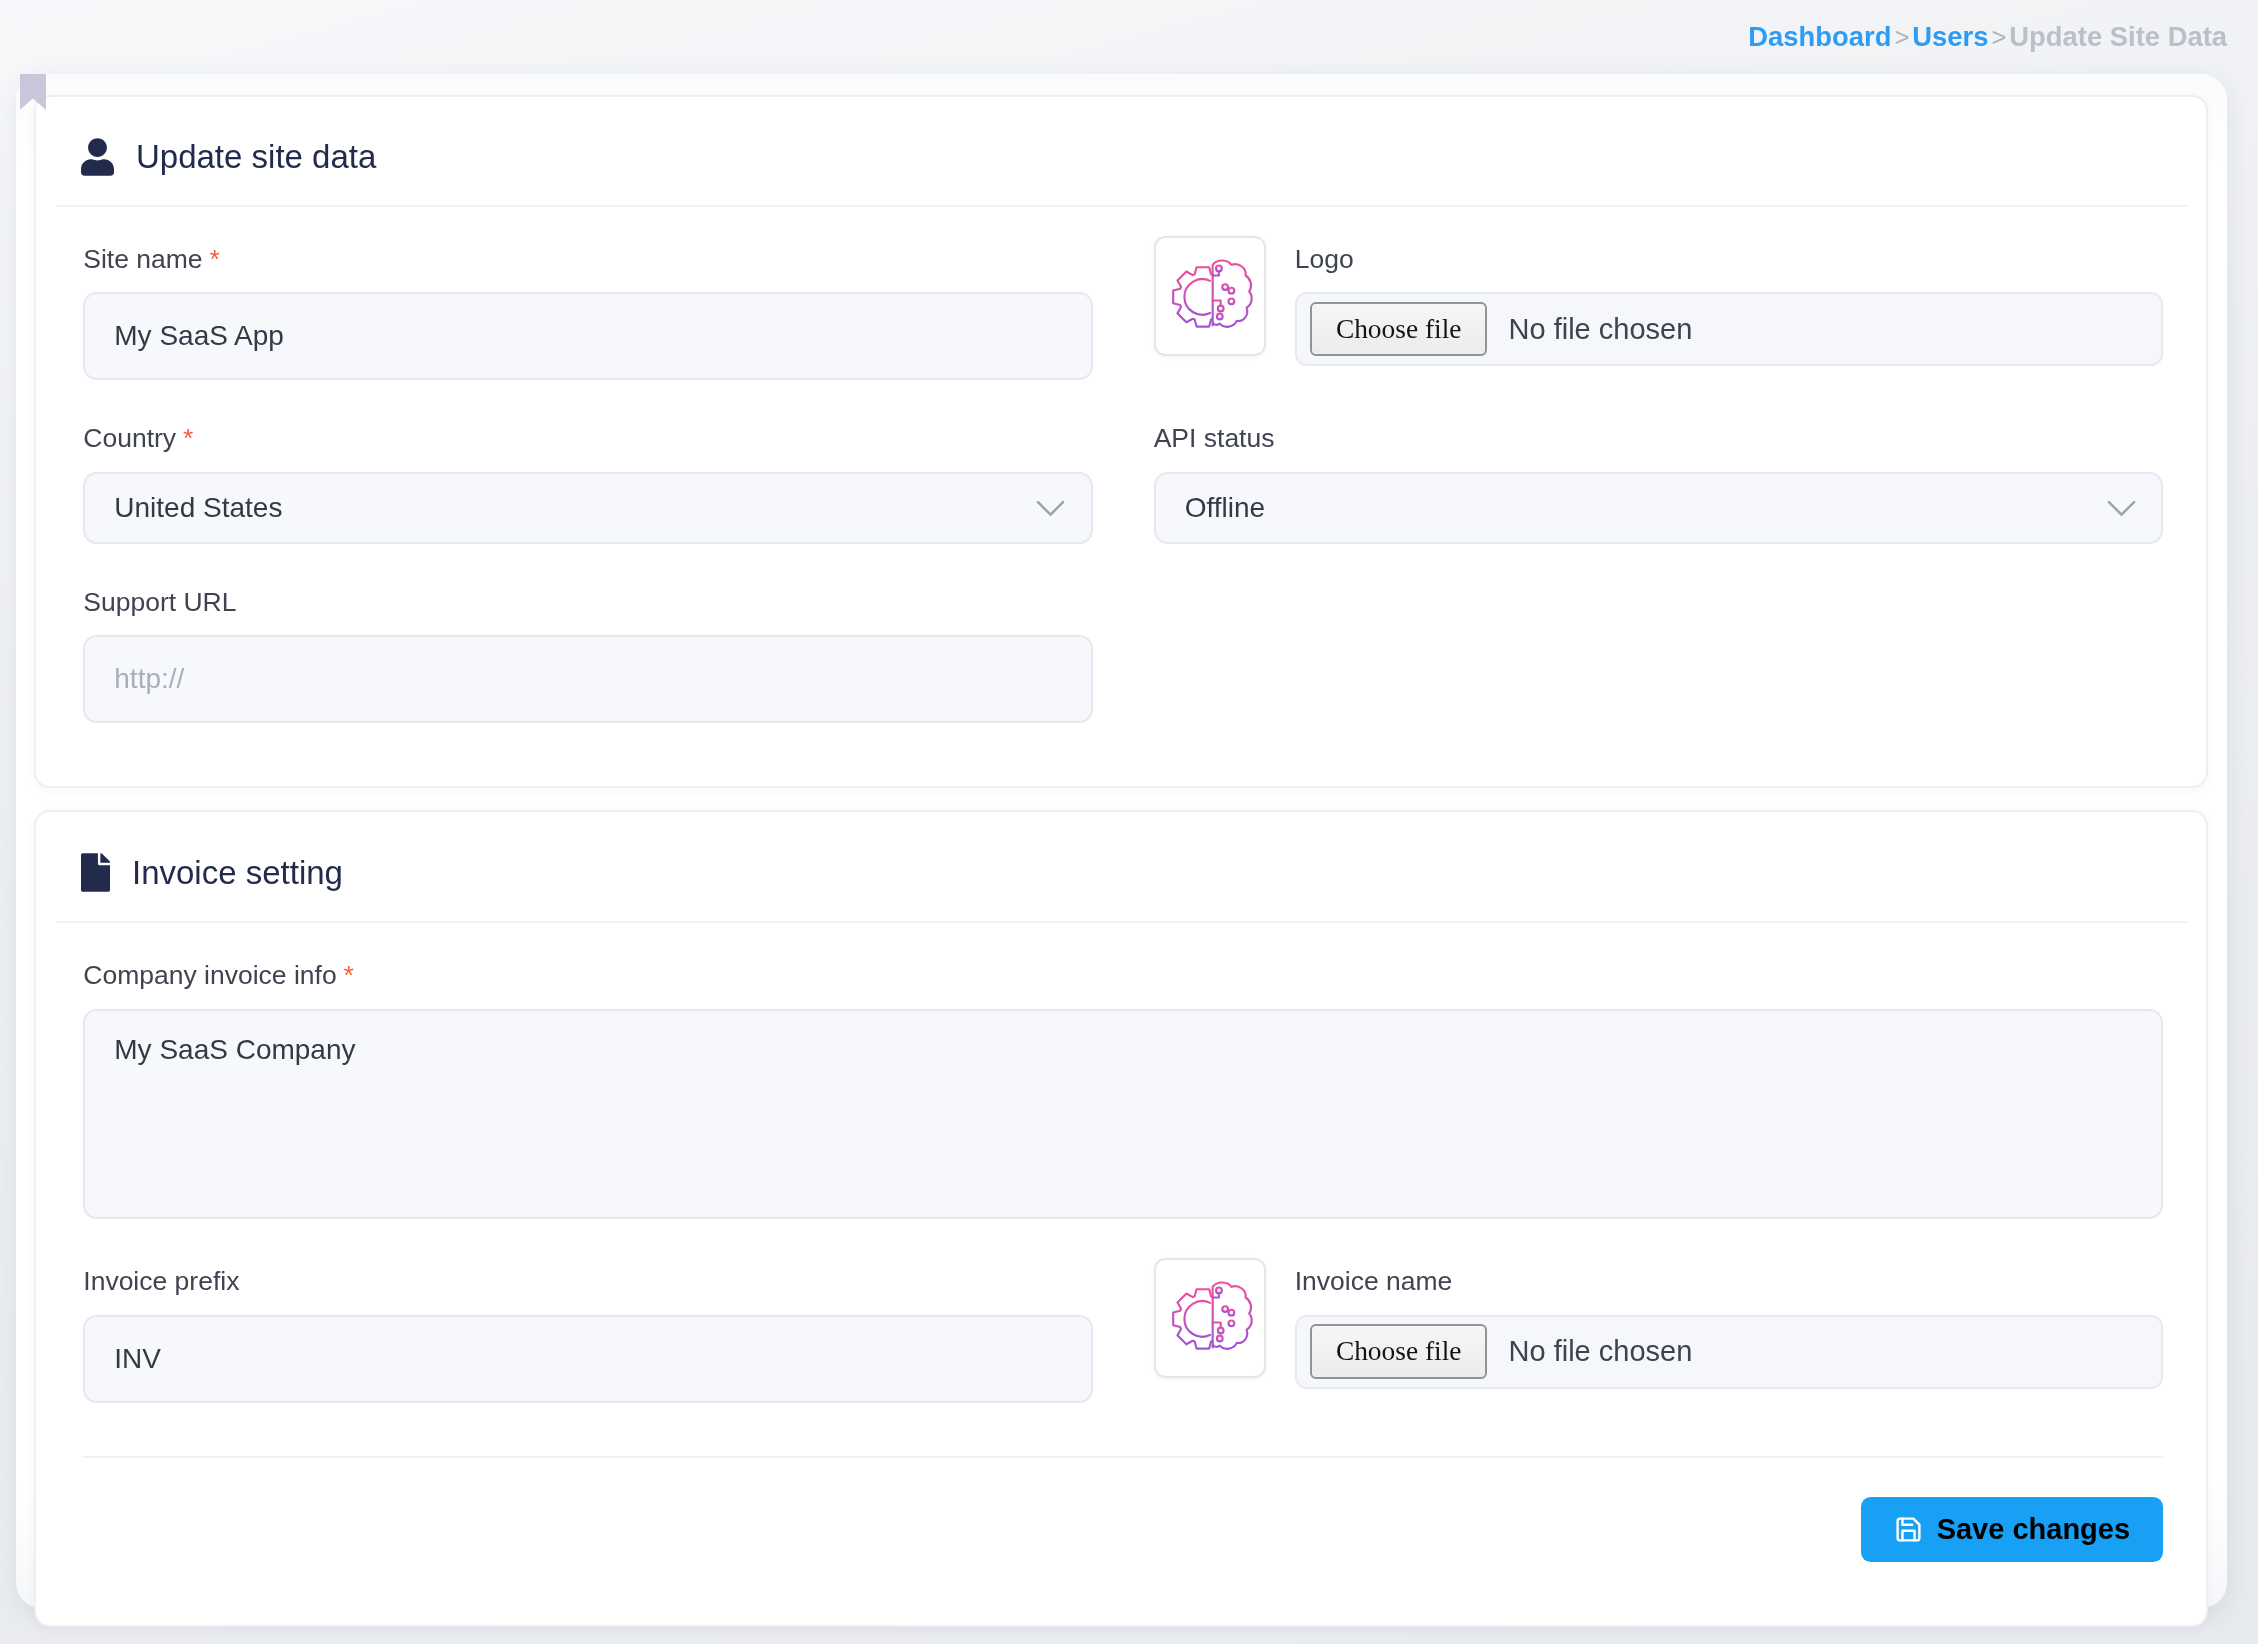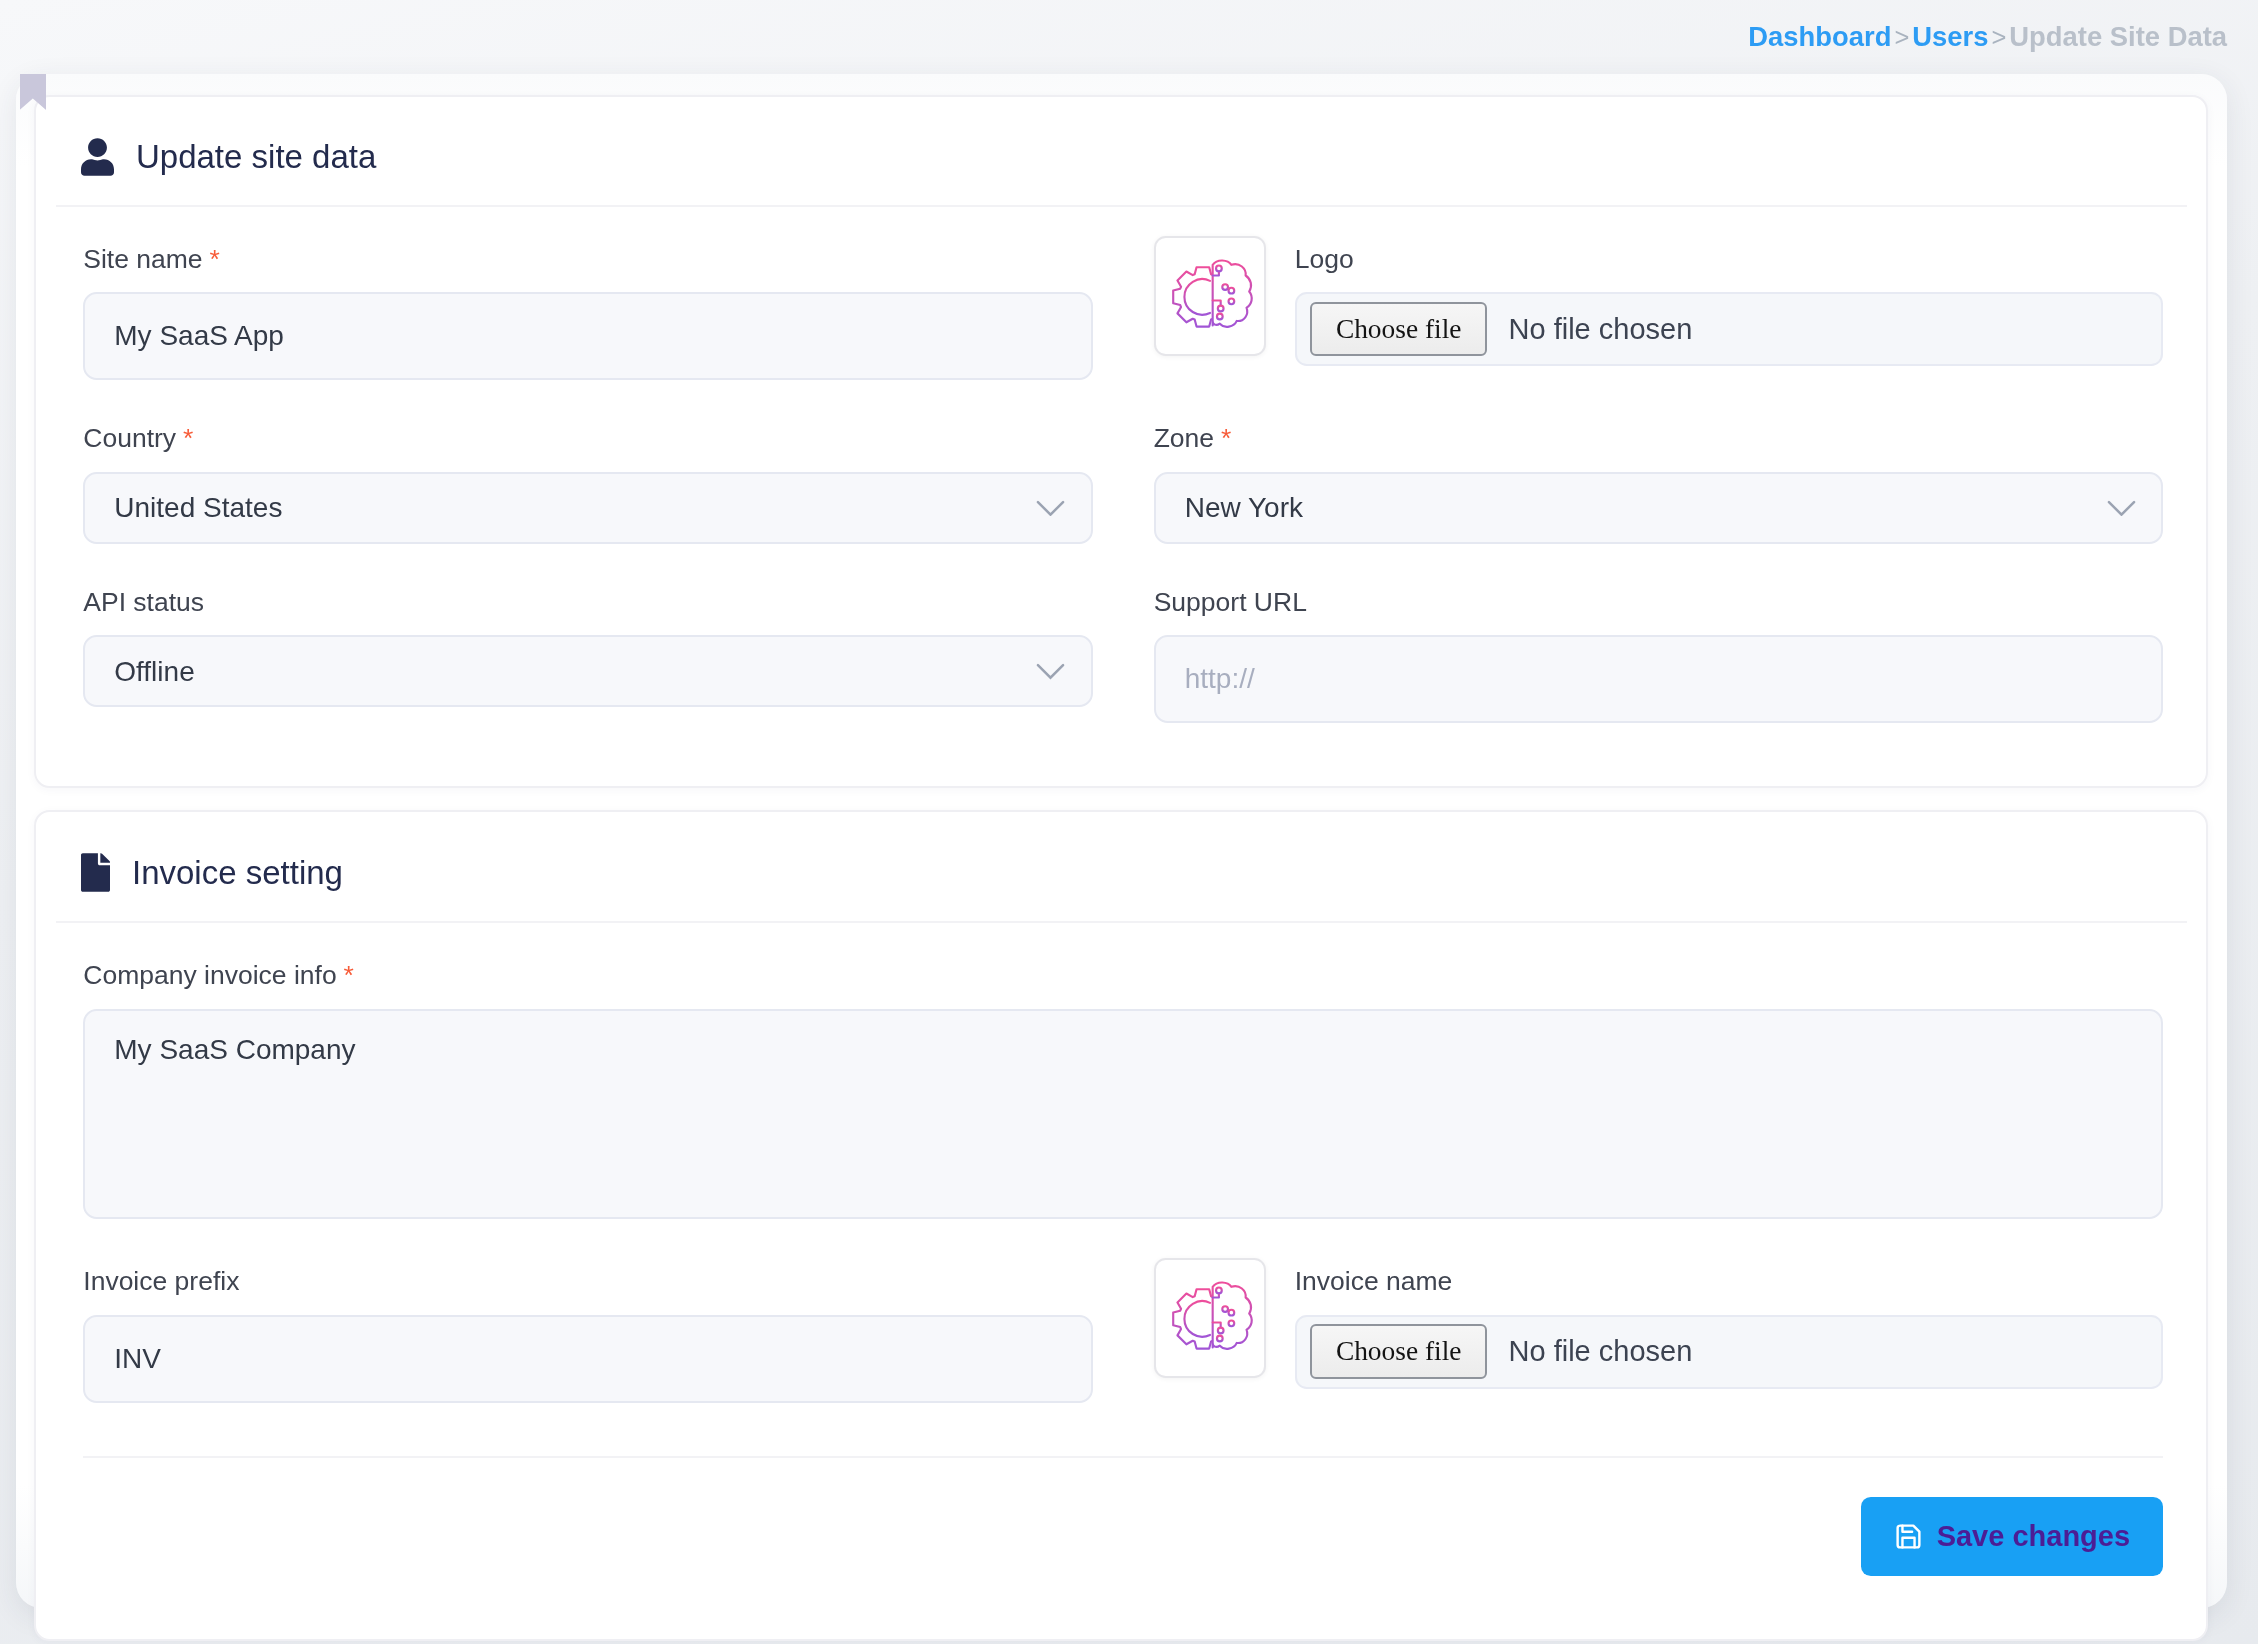--- a/index.html
+++ b/index.html
@@ -88,22 +88,22 @@
   .logo-col { flex:1; min-width:0; }
 
   
   .card-footer {
     margin-top:53px; border-top:2px solid #f2f2f5;
     padding:39px 0 0; display:flex; justify-content:flex-end;
   }
   .save-btn {
     display:flex; align-items:center; gap:13.7px;
     background:#18a0f4; border:none; border-radius:9.8px;
-    height:79px; padding:4px 33px;
-    font-family:"Liberation Sans", sans-serif; font-size:29px; font-weight:bold; color:#4c1d95;
+    height:65px; padding:4px 33px;
+    font-family:"Liberation Sans", sans-serif; font-size:29px; font-weight:bold; color:#000000;
     cursor:pointer;
   }
 
   .mb-row { margin-bottom:43px; }
 </style>
 </head>
 <body>
 
 <div class="topbar">
   <div class="breadcrumb">
@@ -187,35 +187,20 @@
               <option>United States</option>
             </select>
             <span class="chevron">
               <svg width="29" height="16.7" viewBox="0 0 30 17">
                   <path d="M2 2 L15 15 L28 2" fill="none" stroke="#9ba3b2" stroke-width="2.6" stroke-linecap="round"></path>
                 </svg>
             </span>
           </div>
         </div>
 
-        <div>
-          <span class="field-label">
-            <span>Zone</span><span class="req">*</span>
-          </span>
-          <div class="select-wrap">
-            <select class="select-box">
-              <option>New York</option>
-            </select>
-            <span class="chevron">
-              <svg width="29" height="16.7" viewBox="0 0 30 17">
-                  <path d="M2 2 L15 15 L28 2" fill="none" stroke="#9ba3b2" stroke-width="2.6" stroke-linecap="round"></path>
-                </svg>
-            </span>
-          </div>
-        </div>
 
         <div>
           <span class="field-label">API status</span>
           <div class="select-wrap">
             <select class="select-box">
               <option>Offline</option>
             </select>
             <span class="chevron">
               <svg width="29" height="16.7" viewBox="0 0 30 17">
                   <path d="M2 2 L15 15 L28 2" fill="none" stroke="#9ba3b2" stroke-width="2.6" stroke-linecap="round"></path>

